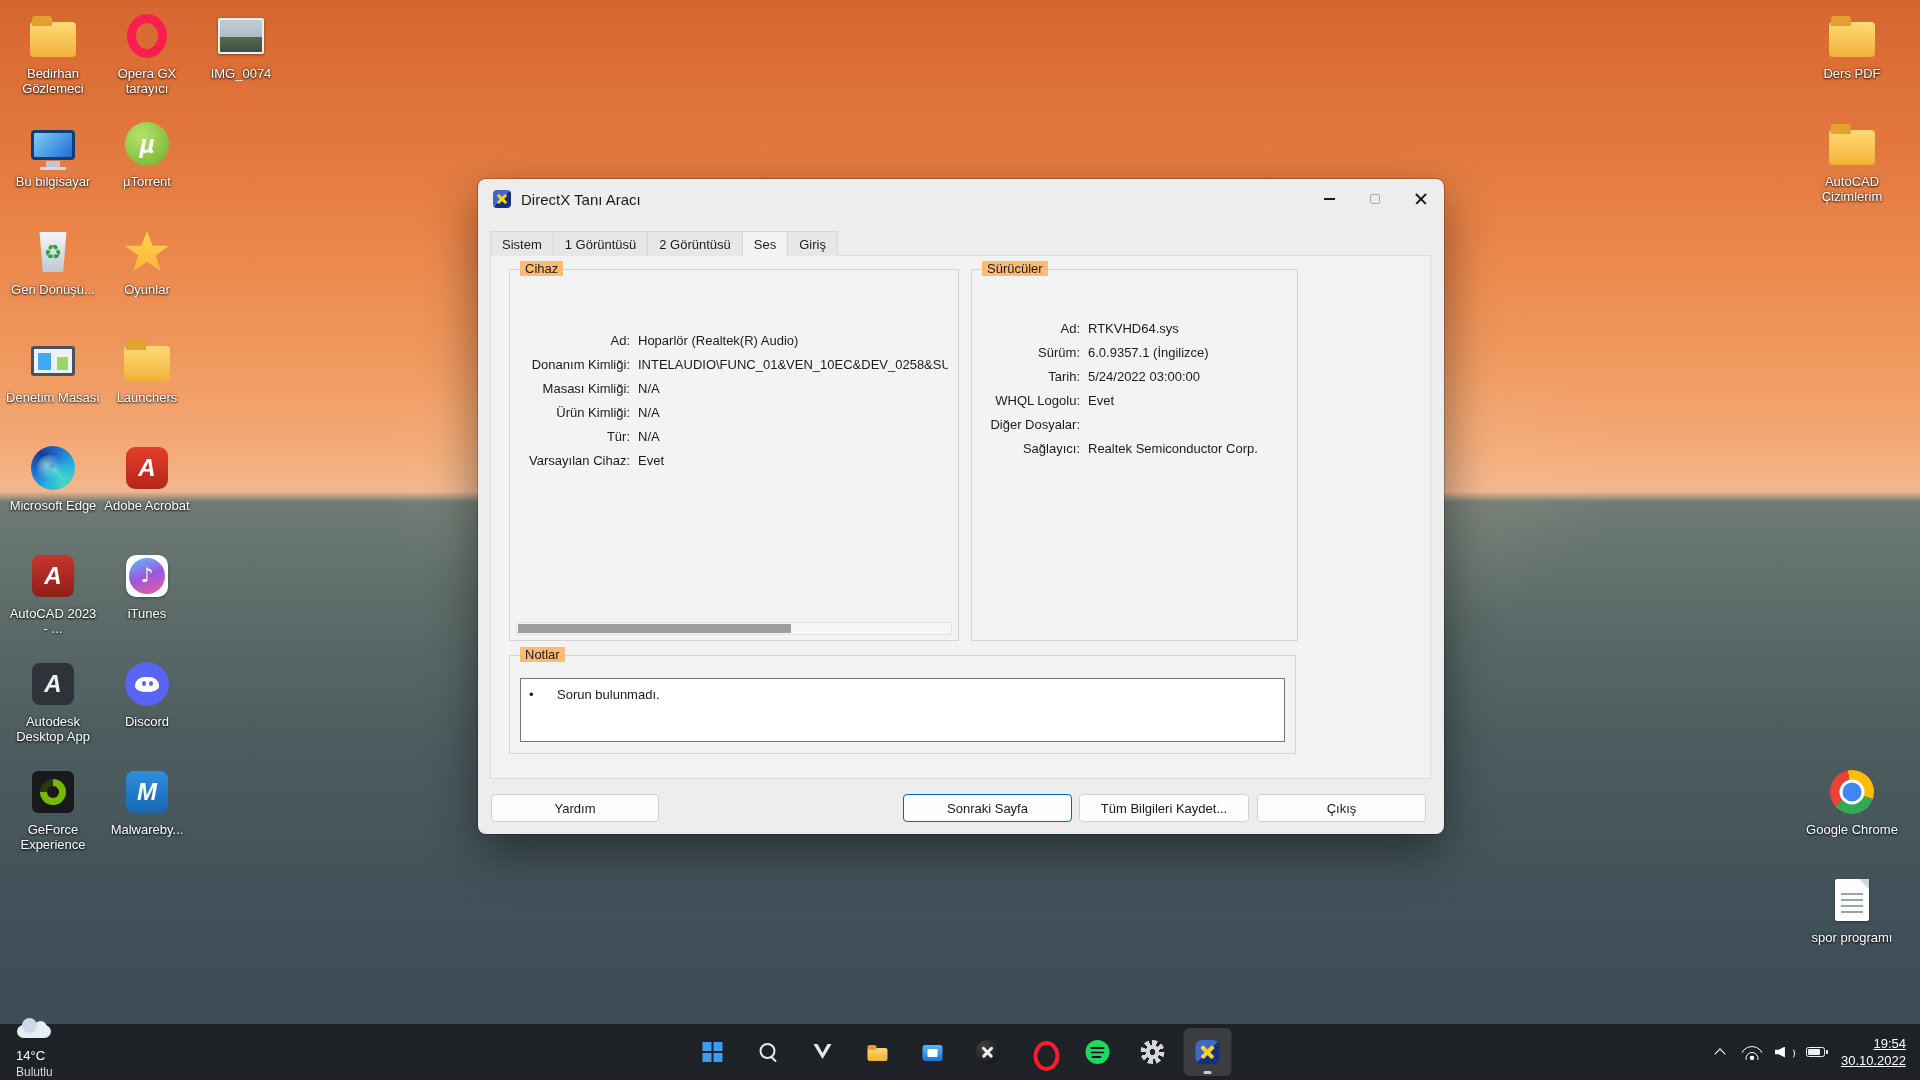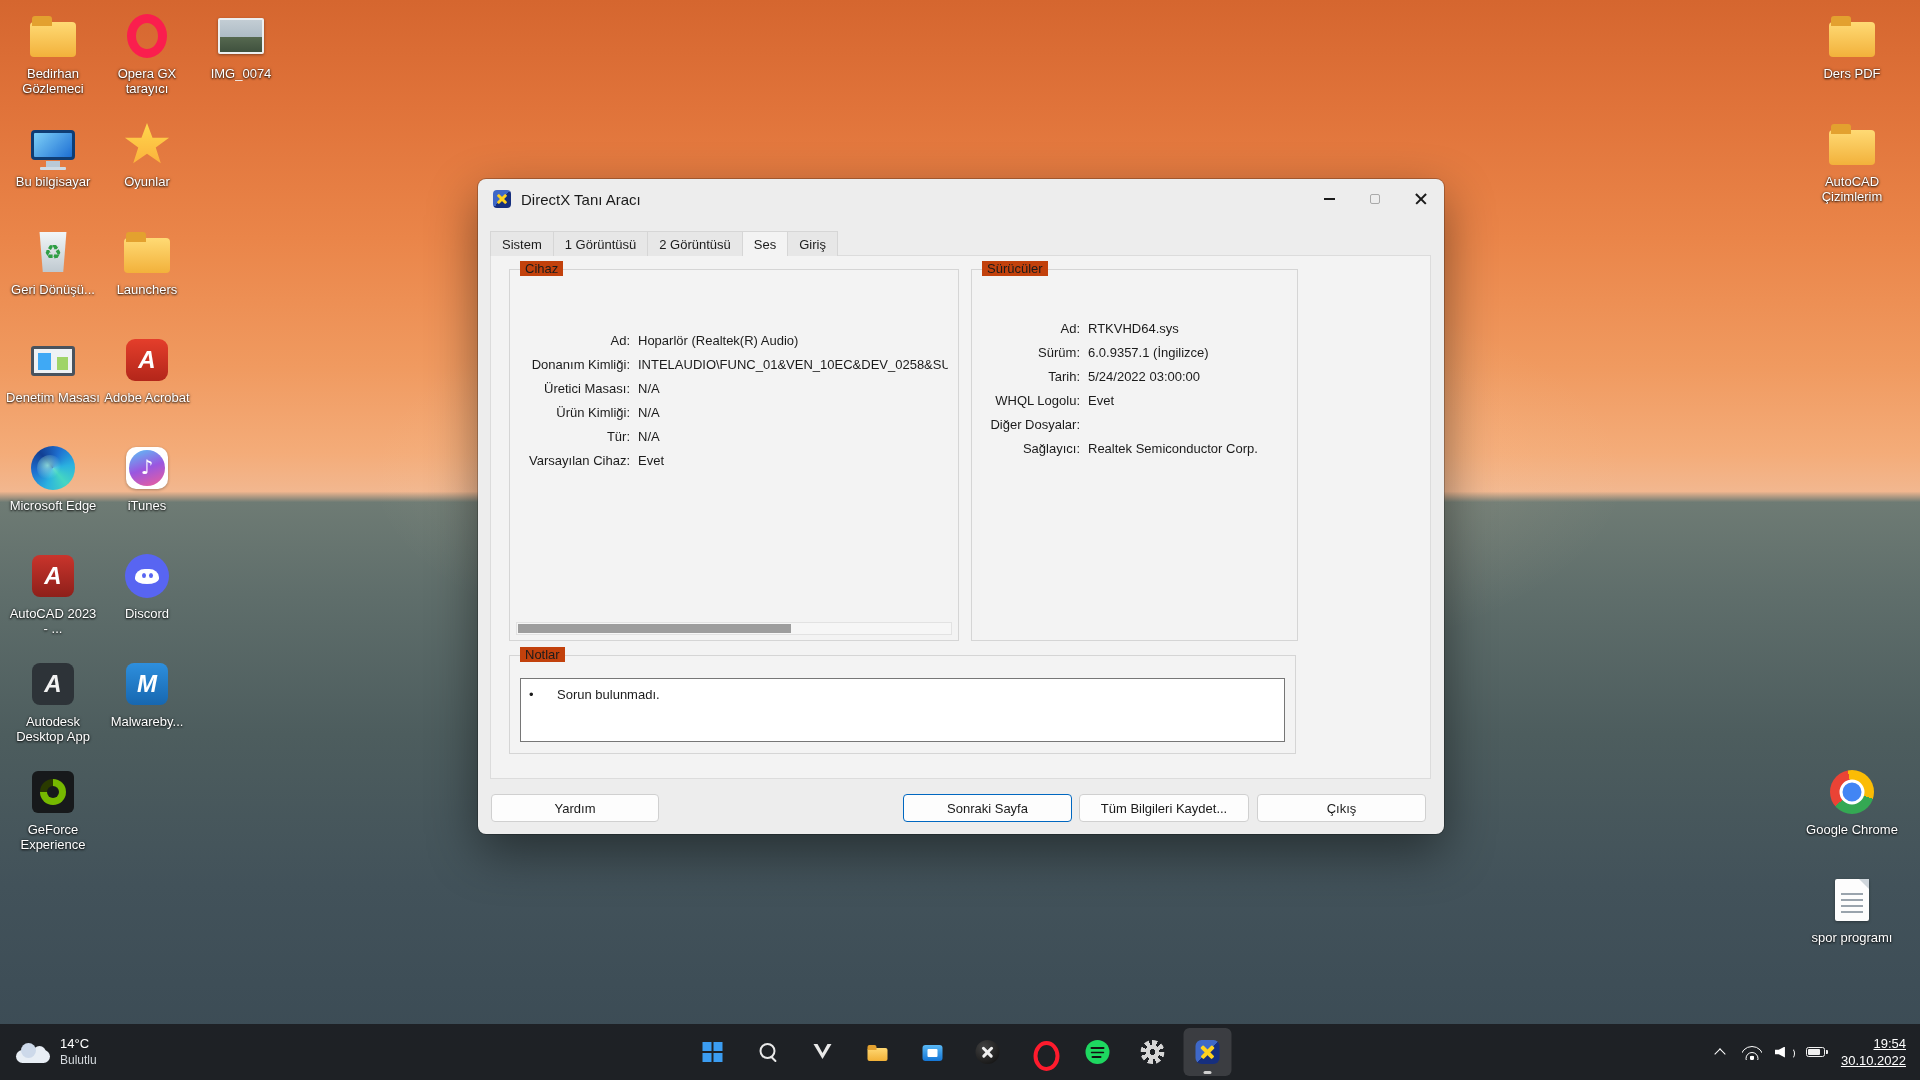--- a/index.html
+++ b/index.html
@@ -127,21 +127,21 @@
   .close-glyph::after { transform:rotate(-45deg); }
 
   .tab-strip { position:absolute; left:12px; top:52px; height:25px; display:flex; align-items:flex-end; z-index:3; }
   .tab { height:23px; padding:12px 11px; font-size:13px; color:#1b1b1b; background:#e7e7e7; border:1px solid #d6d6d6; border-bottom:none;
     display:flex; align-items:center; margin-right:-1px; cursor:default; font-family:inherit; }
   .tab.active { height:25px; background:#f3f3f3; position:relative; z-index:4; }
 
   .tab-page { position:absolute; left:12px; top:76px; width:941px; height:524px; background:#f3f3f3; border:1px solid #dcdcdc; }
 
   .group { position:absolute; border:1px solid #d5d5d5; }
-  .legend { position:absolute; top:-9px; left:10px; background:#c2410c; padding:0 5px; font-size:13px; }
+  .legend { position:absolute; top:-9px; left:10px; background:#fdba74; padding:0 5px; font-size:13px; }
   .device-group { left:18px; top:13px; width:450px; height:372px; }
   .drivers-group { left:480px; top:13px; width:327px; height:372px; }
   .notes-group { left:18px; top:399px; width:787px; height:99px; }
 
   .rows { padding:0 10px; }
   .device-group .rows { margin-top:58px; }
   .drivers-group .rows { margin-top:46px; }
   .frow { display:flex; height:24px; align-items:center; }
   .flabel { flex:none; text-align:right; padding-right:8px; }
   .device-group .flabel { width:118px; }
@@ -159,21 +159,21 @@
   .dlg-btn { position:absolute; top:615px; height:28px; background:#fdfdfd; border:1px solid #d0d0d0; border-radius:4px;
     font-size:13px; color:#1a1a1a; font-family:inherit; cursor:default; }
   .dlg-btn.help { left:13px; width:168px; }
   .dlg-btn.next { left:425px; width:169px; border:1.6px solid #0067c0; }
   .dlg-btn.save { left:601px; width:170px; }
   .dlg-btn.exit { left:779px; width:169px; }
 
   
   .taskbar { position:absolute; left:0; right:0; bottom:0; height:56px; background:rgba(29,32,36,0.97); z-index:10; color:#fff; }
 
-  .weather { position:absolute; left:0; top:0; height:100%; display:flex; align-items:center; gap:10px; padding:0 16px; background:none; border:none; color:#fff; }
+  .weather { position:absolute; left:0; top:0; height:100%; display:flex; align-items:center; gap:10px; padding:0 16px; background:none; border:none; color:#fff;flex-direction:column; }
   .cloud-icon { position:relative; width:34px; height:22px; }
   .cloud-icon::before { content:''; position:absolute; left:0; bottom:0; width:34px; height:13px; background:#e8eef5; border-radius:8px; }
   .cloud-icon::after { content:''; position:absolute; left:5px; bottom:5px; width:15px; height:15px; background:#cdd9ea; border-radius:50%;
     box-shadow:11px 2px 0 -1px #e8eef5; }
   .wtxt { display:flex; flex-direction:column; align-items:flex-start; line-height:16px; }
   .temp { font-size:13px; color:#fff; }
   .cond { font-size:12px; color:#d5dade; }
 
   .tb-apps { position:absolute; left:50%; top:4px; transform:translateX(-50%); display:flex; gap:7px; }
   .tb-app { position:relative; width:48px; height:48px; border-radius:6px; display:flex; align-items:center; justify-content:center;
@@ -326,20 +326,26 @@
       </div>
     <div class="desktop-col">
 
         <div class="dicon">
           <span class="ico">
             <i class="art opera-gx-icon"></i>
           </span>
           <span class="dlabel">Opera GX tarayıcı</span>
         </div>
 
+        <div class="dicon">
+          <span class="ico">
+            <i class="art utorrent-icon"></i>
+          </span>
+          <span class="dlabel">µTorrent</span>
+        </div>
 
         <div class="dicon">
           <span class="ico">
             <i class="art star-icon"></i>
           </span>
           <span class="dlabel">Oyunlar</span>
         </div>
 
         <div class="dicon">
           <span class="ico">
@@ -468,21 +474,21 @@
               <span class="flabel">Ad:</span>
               <span class="fvalue">Hoparlör (Realtek(R) Audio)</span>
             </div>
 
             <div class="frow">
               <span class="flabel">Donanım Kimliği:</span>
               <span class="fvalue">INTELAUDIO\FUNC_01&amp;VEN_10EC&amp;DEV_0258&amp;SUBSYS_1</span>
             </div>
 
             <div class="frow">
-              <span class="flabel">Üretici Masası:</span>
+              <span class="flabel">Masası Kimliği:</span>
               <span class="fvalue">N/A</span>
             </div>
 
             <div class="frow">
               <span class="flabel">Ürün Kimliği:</span>
               <span class="fvalue">N/A</span>
             </div>
 
             <div class="frow">
               <span class="flabel">Tür:</span>

